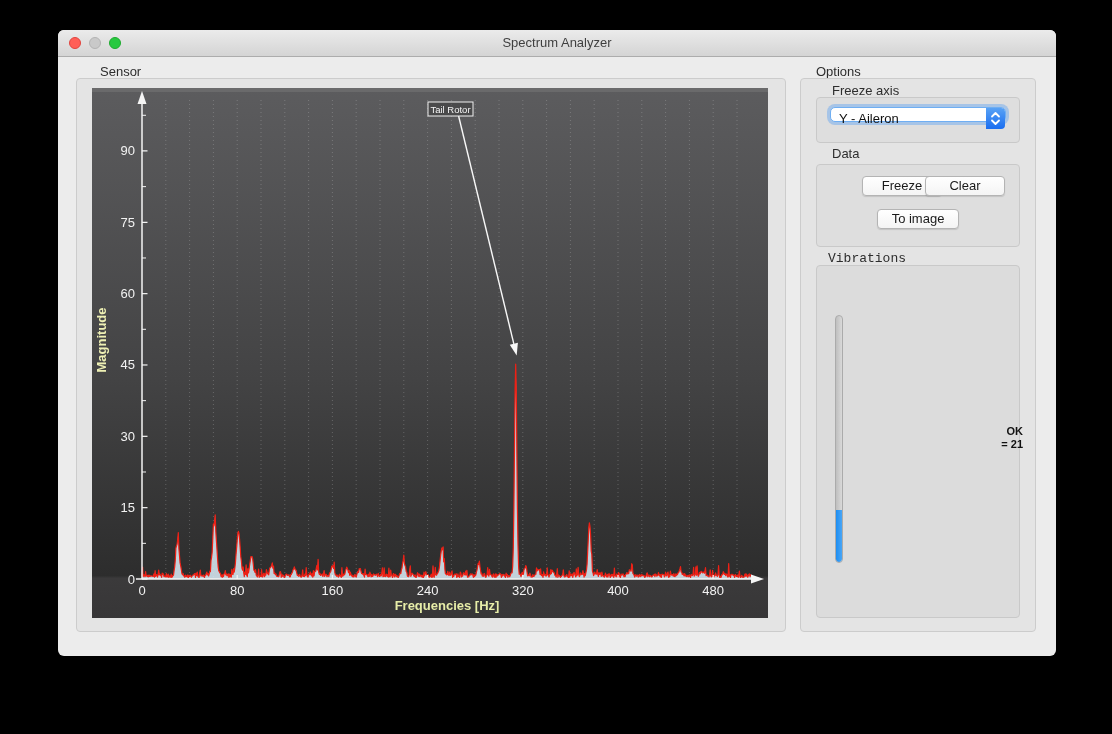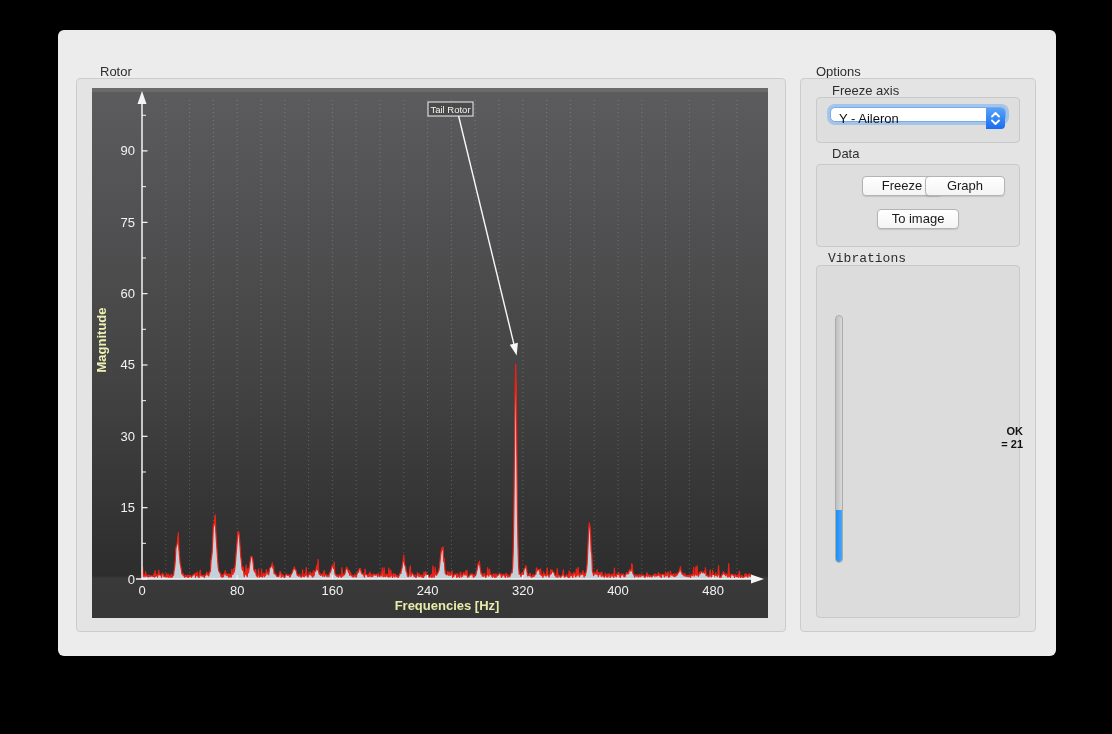--- a/index.html
+++ b/index.html
@@ -73,22 +73,30 @@
   }
   .vib-status{
     position:absolute;left:845px;top:395px;width:120px;
     font-size:11px;font-weight:bold;color:#111;text-align:right;line-height:13px;
   }
 </style>
 </head>
 <body>
 
 <div class="window">
-
-  <div class="group-label" style="left:42px;top:34px;">Rotor</div>
+  <div class="titlebar">
+    <div class="lights">
+      <div class="light red"></div>
+      <div class="light gray"></div>
+      <div class="light green"></div>
+    </div>
+    <div class="title">Spectrum Analyzer</div>
+  </div>
+
+  <div class="group-label" style="left:42px;top:34px;">Sensor</div>
   <div class="group-box" style="left:18px;top:48px;width:710px;height:554px;"></div>
   <div class="plot">
     <svg id="plot-svg" width="676" height="530" viewBox="0 0 676 530">
         <defs>
           <linearGradient id="bg" x1="0" y1="0" x2="0" y2="1">
             <stop offset="0" stop-color="#5c5c5e"></stop>
             <stop offset="0.55" stop-color="#434344"></stop>
             <stop offset="0.92" stop-color="#2d2d2d"></stop>
             <stop offset="0.925" stop-color="#3b3a3b"></stop>
             <stop offset="1" stop-color="#373637"></stop>
@@ -181,21 +189,21 @@
       <svg width="19" height="21" viewBox="0 0 19 21">
         <polyline points="6,8.5 9.5,5 13,8.5" fill="none" stroke="#fff" stroke-width="1.8" stroke-linecap="round" stroke-linejoin="round"></polyline>
         <polyline points="6,12.5 9.5,16 13,12.5" fill="none" stroke="#fff" stroke-width="1.8" stroke-linecap="round" stroke-linejoin="round"></polyline>
       </svg>
     </span>
   </div>
 
   <div class="group-label" style="left:774px;top:116px;text-align:center;">Data</div>
   <div class="group-box inner-box" style="left:758px;top:134px;width:204px;height:83px;"></div>
   <div class="mac-btn" style="left:804px;top:146px;width:80px;">Freeze</div>
-  <div class="mac-btn" style="left:867px;top:146px;width:80px;">Graph</div>
+  <div class="mac-btn" style="left:867px;top:146px;width:80px;">Clear</div>
   <div class="mac-btn" style="left:819px;top:179px;width:82px;">To image</div>
 
   <div class="group-label" style="left:770px;top:221px;font-family:Liberation Mono, monospace;">Vibrations</div>
   <div class="group-box inner-box" style="left:758px;top:235px;width:204px;height:353px;background:#dcdcdc;"></div>
   <div class="vib-track">
     <div class="vib-fill" id="vib-fill" style="height: 21%;"></div>
   </div>
   <div class="vib-status">
     <div>OK</div>
     <div>= 21</div>

